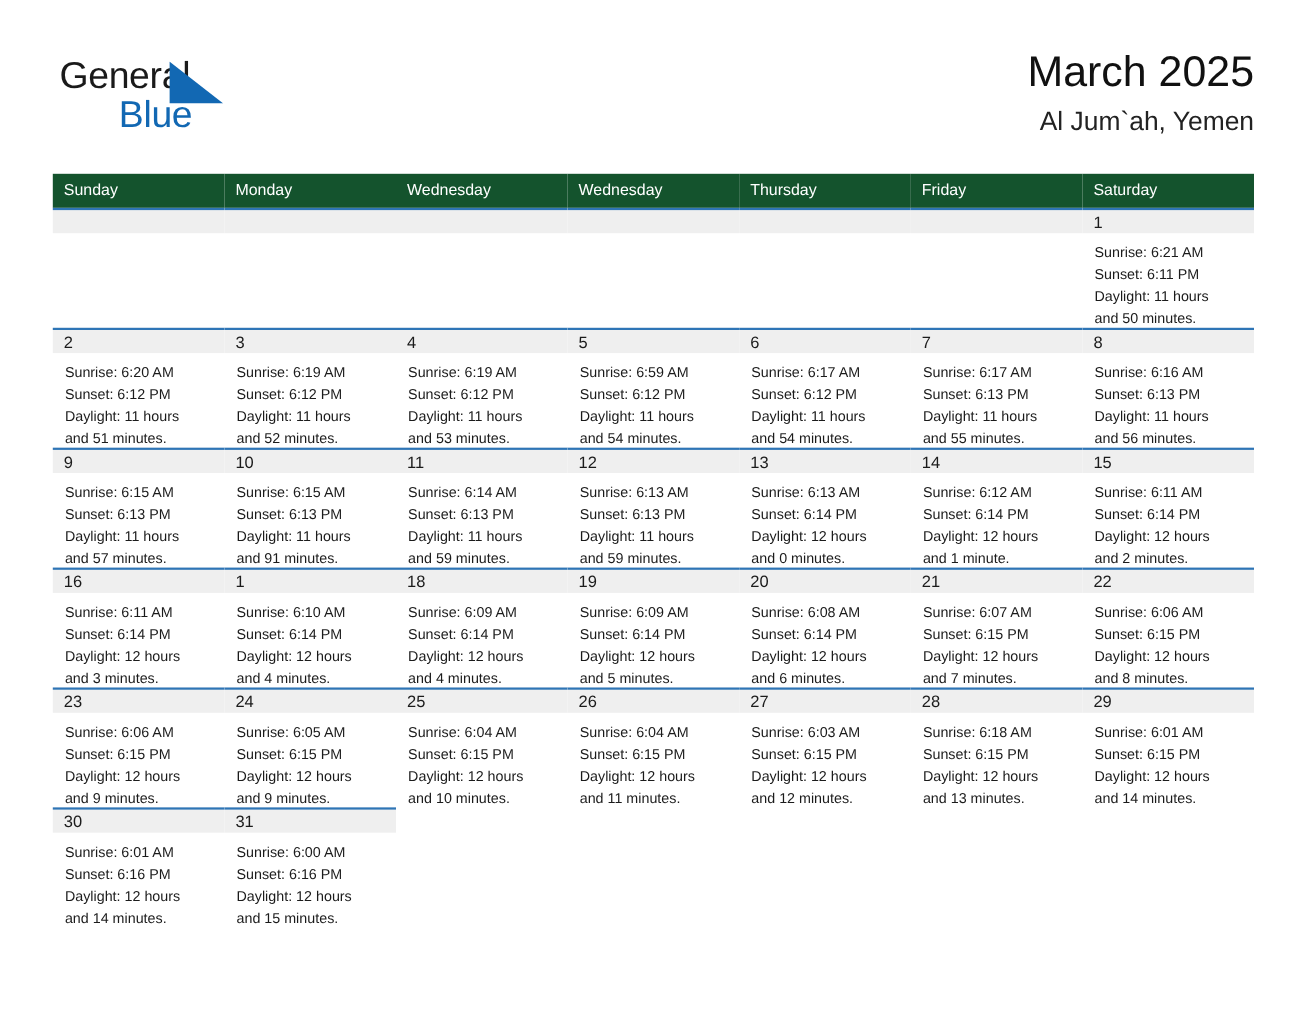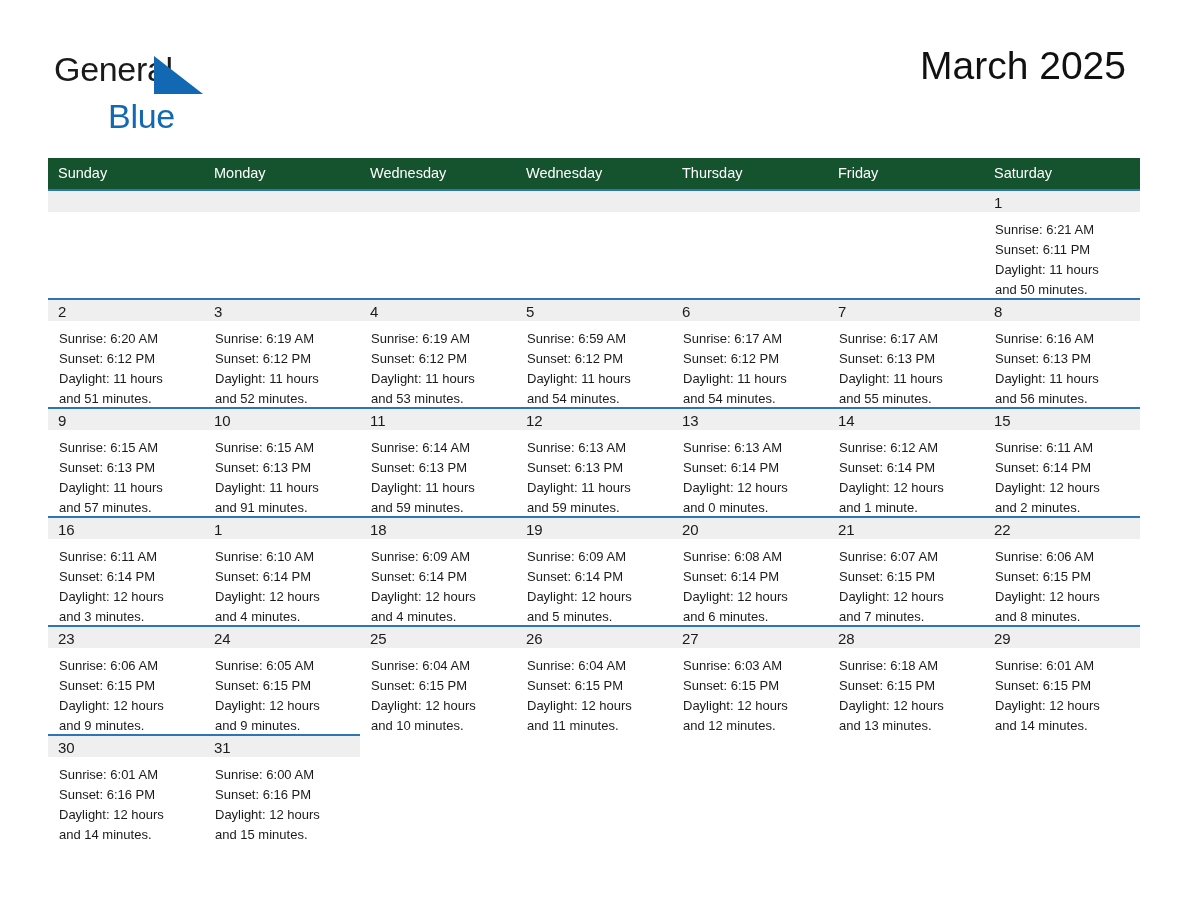--- a/index.html
+++ b/index.html
@@ -44,38 +44,38 @@
     top: 0;
     font-size: 34px;
     letter-spacing: -0.3px;
     color: #1a1a1a;
     font-family: "Liberation Sans", sans-serif;
     line-height: 1;
   }
   .logo-blue {
     position: absolute;
     left: 54px;
-    top: 47px;
+    top: 35px;
     font-size: 34px;
     letter-spacing: -0.3px;
     color: #1268b3;
     font-family: "Liberation Sans", sans-serif;
     line-height: 1;
   }
   .logo-triangle {
     position: absolute;
     left: 100px;
     top: 4px;
     width: 49px;
     height: 38px;
   }
 
   .title-block {
     position: absolute;
-    right: 14px;
+    right: 0;
     top: 0;
     text-align: right;
   }
   .cal-title {
     font-size: 39px;
     color: #111111;
     line-height: 1.05;
     white-space: nowrap;
     font-family: "Liberation Sans", sans-serif;
   }
@@ -164,20 +164,21 @@
       <span class="logo-triangle">
         <svg width="49" height="38" viewBox="0 0 49 38" xmlns="http://www.w3.org/2000/svg">
           <polygon points="0,0 49,38 0,38" fill="#1268b3"></polygon>
         </svg>
       </span>
       <span class="logo-blue">Blue</span>
     </div>
 
     <div class="title-block">
       <div class="cal-title">March 2025</div>
+      <div class="cal-subtitle">Al Jum`ah, Yemen</div>
     </div>
 
   </div>
 
   <table class="calendar">
     <colgroup>
       <col>
         <col>
         <col>
         <col>

